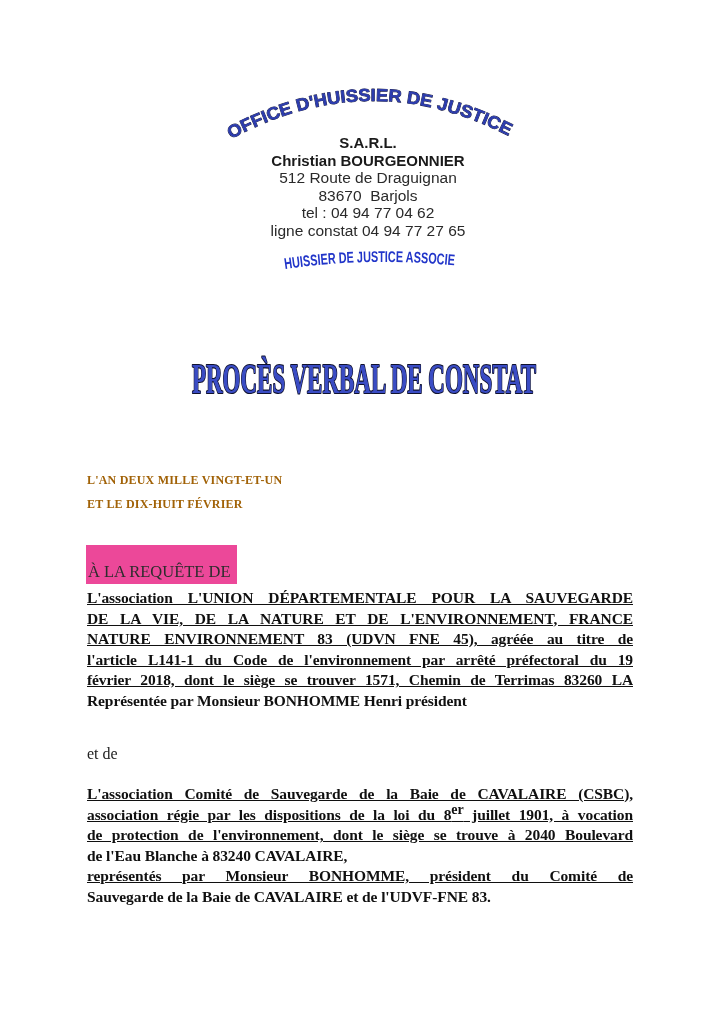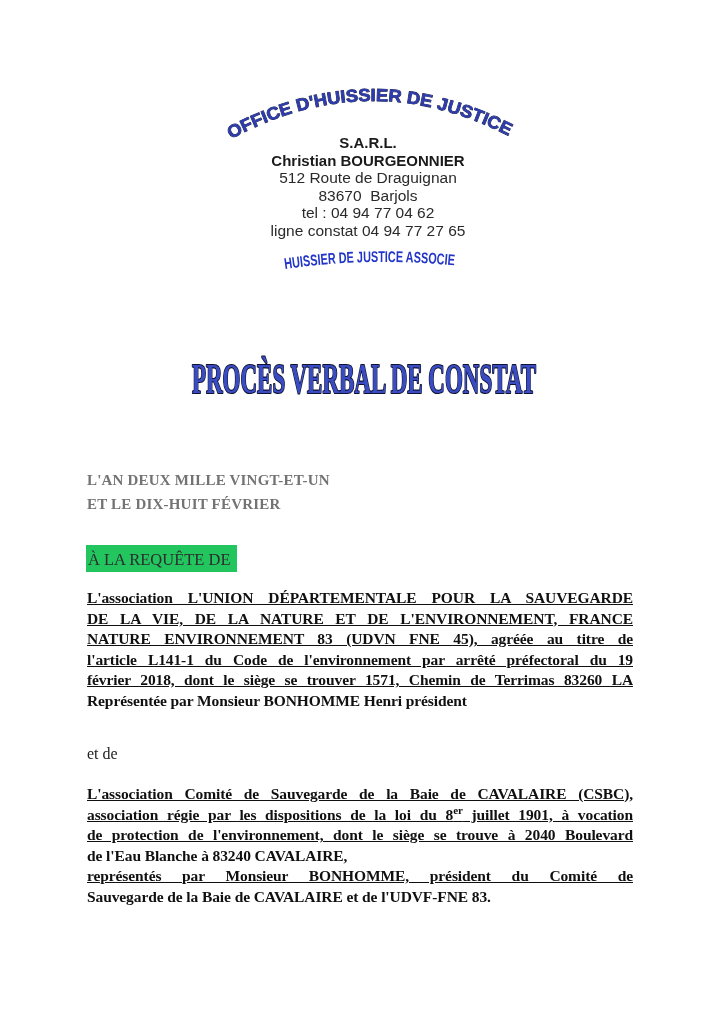--- a/index.html
+++ b/index.html
@@ -32,42 +32,42 @@
   .address-block{
     position:absolute;top:134px;left:6px;width:724px;
     text-align:center;
     font-family:"Liberation Sans",sans-serif;
     font-size:15.5px;line-height:17.5px;color:#2a2a2a;
   }
   .addr{white-space:pre-wrap;}
   .addr.bold{font-weight:700;font-size:15px;color:#1a1a1a;}
   .dates{
     position:absolute;left:87px;top:469px;
-    font-weight:700;font-size:15px;line-height:23.5px;
-    color:#737373;letter-spacing:0.2px;
+    font-weight:700;font-size:12px;line-height:23.5px;
+    color:#a16207;letter-spacing:0.2px;
   }
   .requete-wrap{position:absolute;left:86px;top:545px;}
   .requete{
-    display:inline-block;background:#22c55e;color:#2d2d2d;
-    font-size:16.5px;line-height:22px;padding:4px 6px 1px 2px;
+    display:inline-block;background:#ec4899;color:#2d2d2d;
+    font-size:16.5px;line-height:22px;padding:16px 6px 1px 2px;
   }
   .para{
     position:absolute;left:87px;width:546px;
     font-weight:700;font-size:15.5px;line-height:20.5px;
     color:#101010;letter-spacing:-0.1px;
   }
   .para .line{height:20.5px;overflow:hidden;}
   .line.j{text-align:justify;text-align-last:justify;text-decoration:underline;}
   .para1{top:588px;}
   .para2{top:784px;}
   .etde{
     position:absolute;left:87px;top:745px;
     font-size:16px;color:#222222;font-weight:400;
   }
-  sup{font-size:11px;vertical-align:super;line-height:0;}
+  sup{font-size:14px;vertical-align:super;line-height:0;}
 </style>
 </head>
 <body>
 
 <div class="page">
 
   <svg class="header-svg" width="724" height="420" viewBox="0 0 724 420">
     <defs>
       <path id="arc-path" d="M 231 139 Q 374 62 518 141" fill="none"></path>
       <path id="assoc-path" d="M 285 269 Q 372 256 470 267" fill="none"></path>

